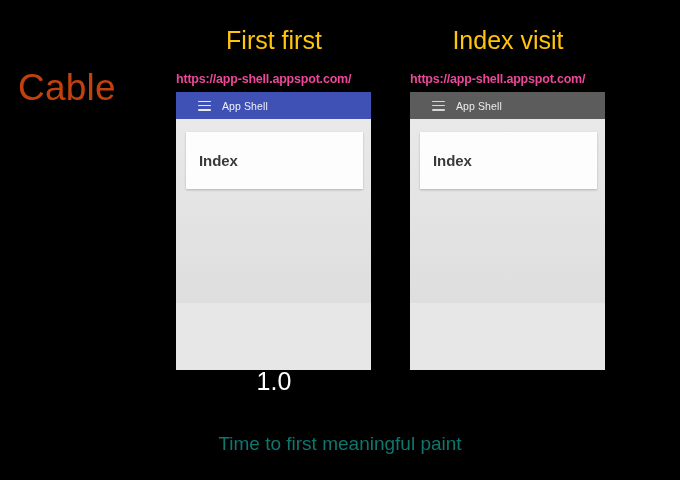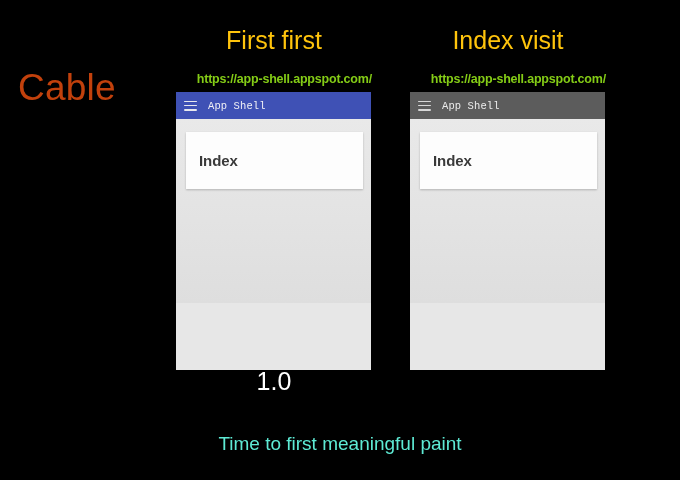--- a/index.html
+++ b/index.html
@@ -54,25 +54,25 @@
     line-height: 1;
     color: #ffc40c;
     white-space: nowrap;
   }
 
   .panel-url {
     position: absolute;
     top: 73px;
     left: 0;
     width: 196px;
-    text-align: right;
+    text-align: left;
     font-size: 12.5px;
     font-weight: bold;
     line-height: 1;
-    color: #84cc16;
+    color: #ec4899;
     white-space: nowrap;
     letter-spacing: -0.2px;
   }
 
   
   .viewport {
     position: absolute;
     top: 92px;
     left: 0;
     width: 195px;
@@ -80,23 +80,22 @@
     background: #e7e7e7;
     overflow: hidden;
   }
 
   .appbar {
     position: relative;
     height: 27px;
     width: 100%;
     display: flex;
     align-items: center;
-    padding-left: 8px;
+    padding-left: 22px;
     box-sizing: border-box;
-    font-family: Liberation Mono, monospace;
   }
   .appbar.indigo { background: #3f51b5; }
   .appbar.grey   { background: #5c5c5c; }
 
   .hamburger {
     width: 13px;
     height: 10px;
     display: flex;
     flex-direction: column;
     justify-content: space-between;
@@ -164,21 +163,21 @@
 
   
   .caption {
     position: absolute;
     left: 0;
     right: 0;
     top: 434px;
     text-align: center;
     font-size: 19px;
     line-height: 1;
-    color: #5eead4;
+    color: #0f766e;
     white-space: nowrap;
   }
 </style>
 </head>
 <body>
 
 <div class="stage">
 
   <div class="connection-label">Cable</div>
 

